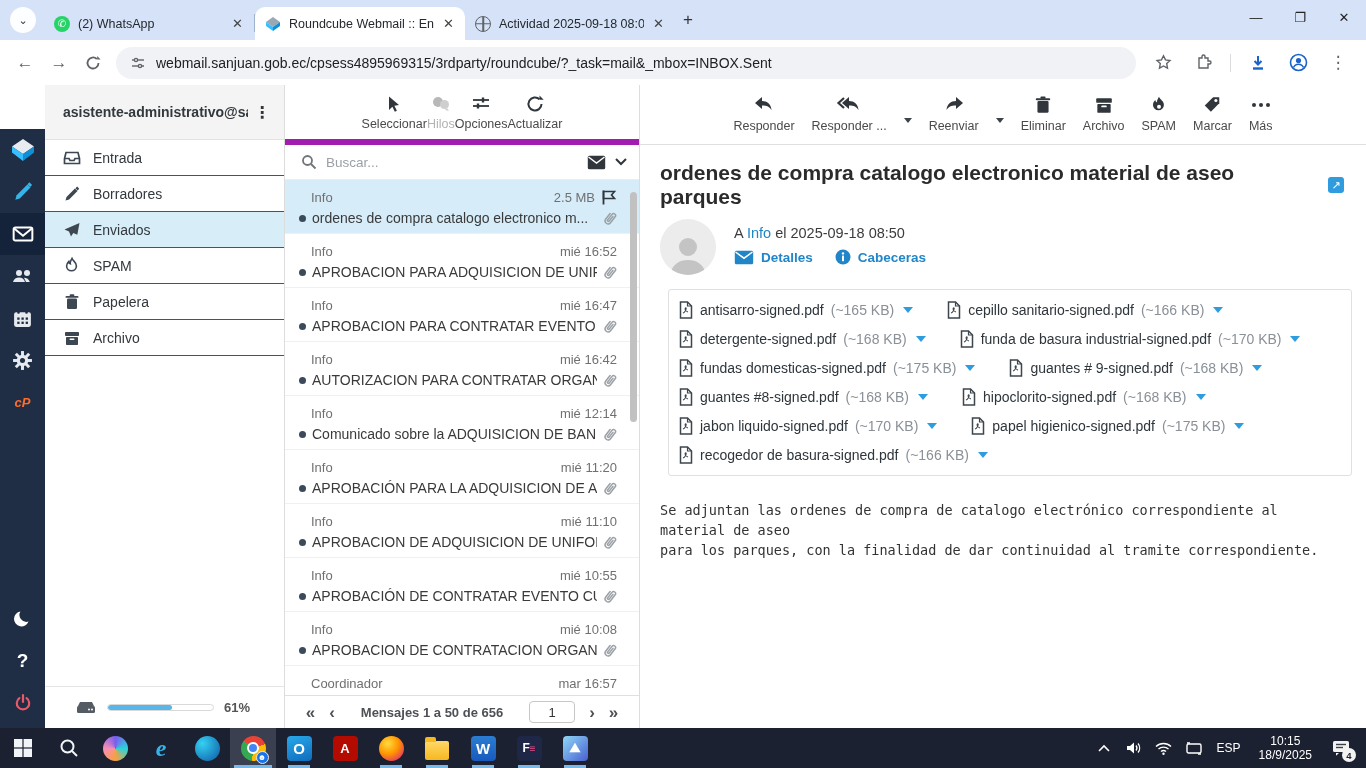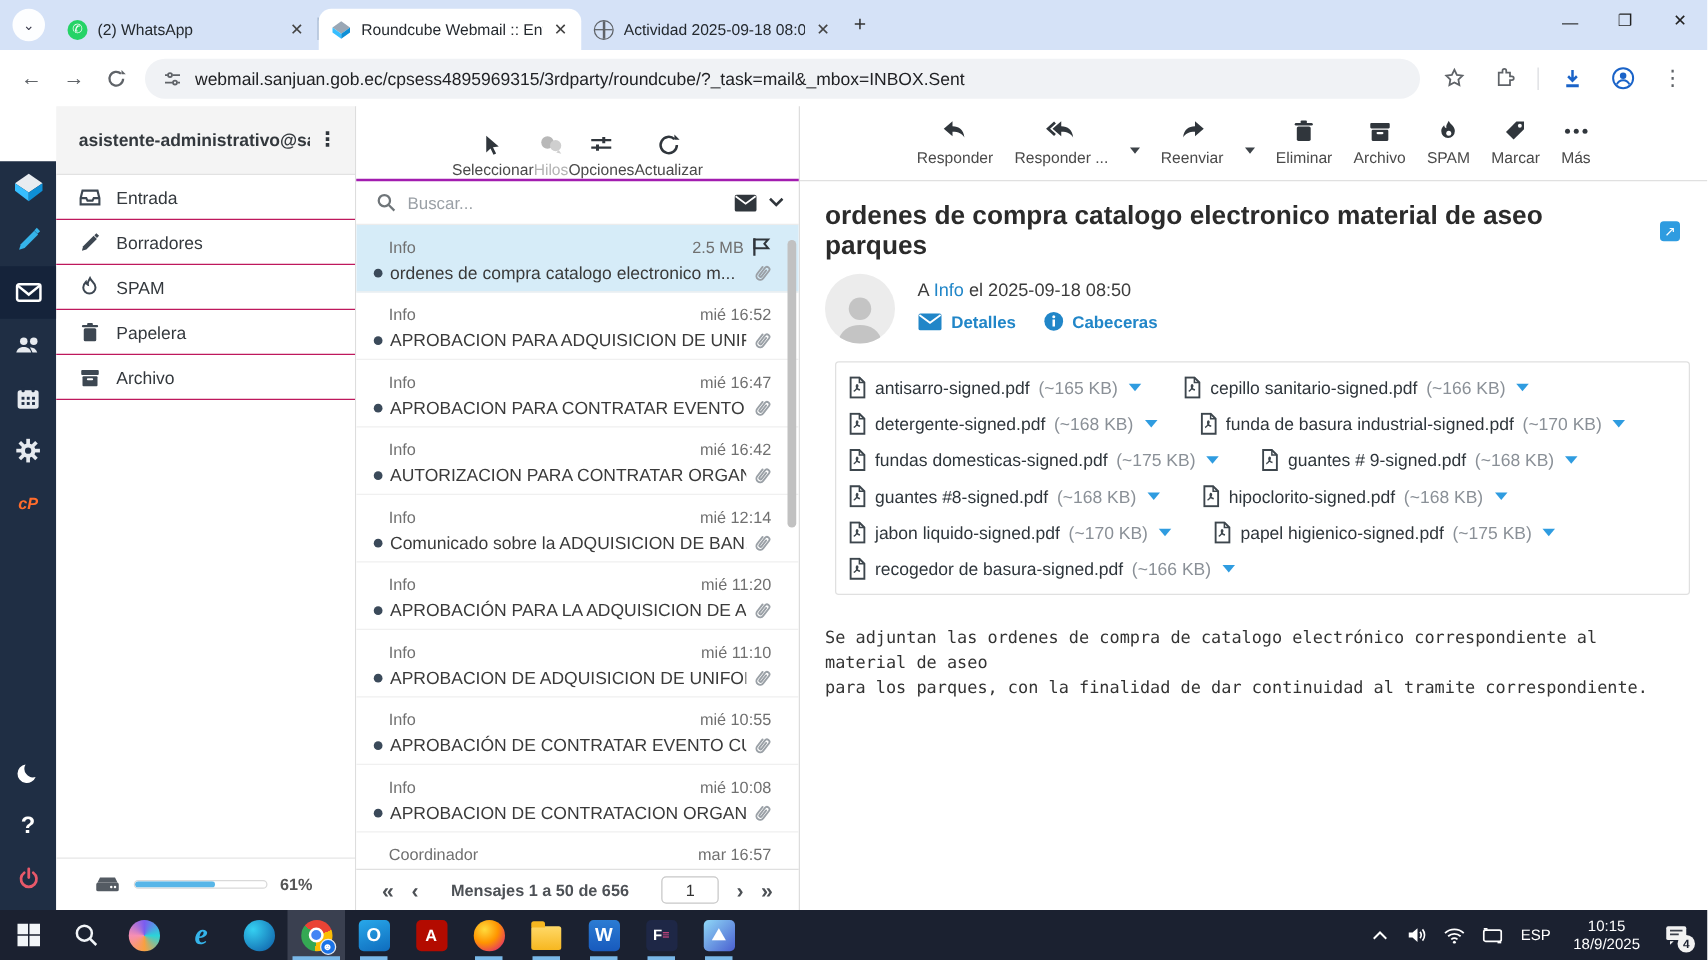--- a/index.html
+++ b/index.html
@@ -49,21 +49,21 @@
   .folder { height:36px; display:flex; align-items:center; gap:12px; padding:0 18px; border-bottom:1px solid #be185d; color:#33383d; font-size:14px; }
   .folder.selected { background:#d7eef9; }
   .folder svg { color:#3d4752; }
   .quota { margin-top:auto; height:42px; border-top:1px solid #e6e6e6; display:flex; align-items:center; gap:10px; padding:0 14px 0 30px; }
   .quota-bar { width:107px; height:7px; border:1px solid #d9d9d9; border-radius:4px; background:#fff; overflow:hidden; }
   .quota-fill { width:61%; height:100%; background:#58b6e8; border-radius:4px; }
   .quota-pct { font-size:13px; color:#555; font-weight:bold; }
 
   
   #listpane { width:355px; border-right:1px solid #ddd; display:flex; flex-direction:column; background:#fff; }
-  .list-toolbar { height:60px; border-bottom:2px solid #a21caf; display:flex; align-items:flex-end; justify-content:center; }
+  .list-toolbar { height:60px; border-bottom:6px solid #a21caf; display:flex; align-items:center; justify-content:center; }
   .tb-btn { display:flex; flex-direction:column; align-items:center; gap:3px; color:#40464d; font-size:12.5px; }
   .tb-btn .lbl { color:#4a4a4a; }
   .tb-btn.disabled, .tb-btn.disabled .lbl { color:#b3b3b3; }
   .searchrow { height:35px; border-bottom:1px solid #ececec; display:flex; align-items:center; padding:0 12px 0 16px; gap:9px;justify-content:center; }
   .searchrow input { border:none; outline:none; flex:1; font-size:13.5px; color:#333; font-family:inherit; background:transparent; }
   .searchrow input::placeholder { color:#9aa0a6; }
   .msg-rows { flex:1; overflow:hidden; position:relative; }
   .msg-row { height:54px; padding:7px 22px 0 14px; border-bottom:1px solid #f0f0f0; }
   .msg-row.selected { background:#d6ecf8; }
   .msg-top { display:flex; align-items:center; gap:6px; height:20px; }
@@ -293,20 +293,26 @@
           </svg>
         <span>Entrada</span>
       </div>
       <div class="folder">
         <svg width="18" height="18" viewBox="0 0 18 18">
             <path d="M2.5 15.5l1-3.6 8.4-8.4 2.6 2.6-8.4 8.4z" fill="currentColor"></path>
             <rect x="12.8" y="2" width="3" height="2.4" transform="rotate(45 14 3.4)" fill="currentColor"></rect>
           </svg>
         <span>Borradores</span>
       </div>
+      <div class="folder selected">
+        <svg width="18" height="18" viewBox="0 0 18 18">
+            <path d="M16.5 2L1.5 8.5l4.5 2L8 15.5l2.3-3.4 4 1.6z" fill="currentColor"></path>
+          </svg>
+        <span>Enviados</span>
+      </div>
       <div class="folder">
         <svg width="18" height="18" viewBox="0 0 18 18">
             <path d="M9 1.5c.9 2.6 4.4 3.7 4.4 7.4a4.9 4.9 0 0 1-9.8 0c0-2 1-3.2 2.1-4.3.1 1 .6 1.9 1.6 2.2C6.8 4.6 8 3.6 9 1.5z" fill="none" stroke="currentColor" stroke-width="1.6"></path>
           </svg>
         <span>SPAM</span>
       </div>
       <div class="folder">
         <svg width="18" height="18" viewBox="0 0 18 18">
             <rect x="4" y="5.5" width="10" height="10.5" rx="1.2" fill="currentColor"></rect>
             <rect x="2.5" y="3" width="13" height="1.8" rx="0.9" fill="currentColor"></rect>

